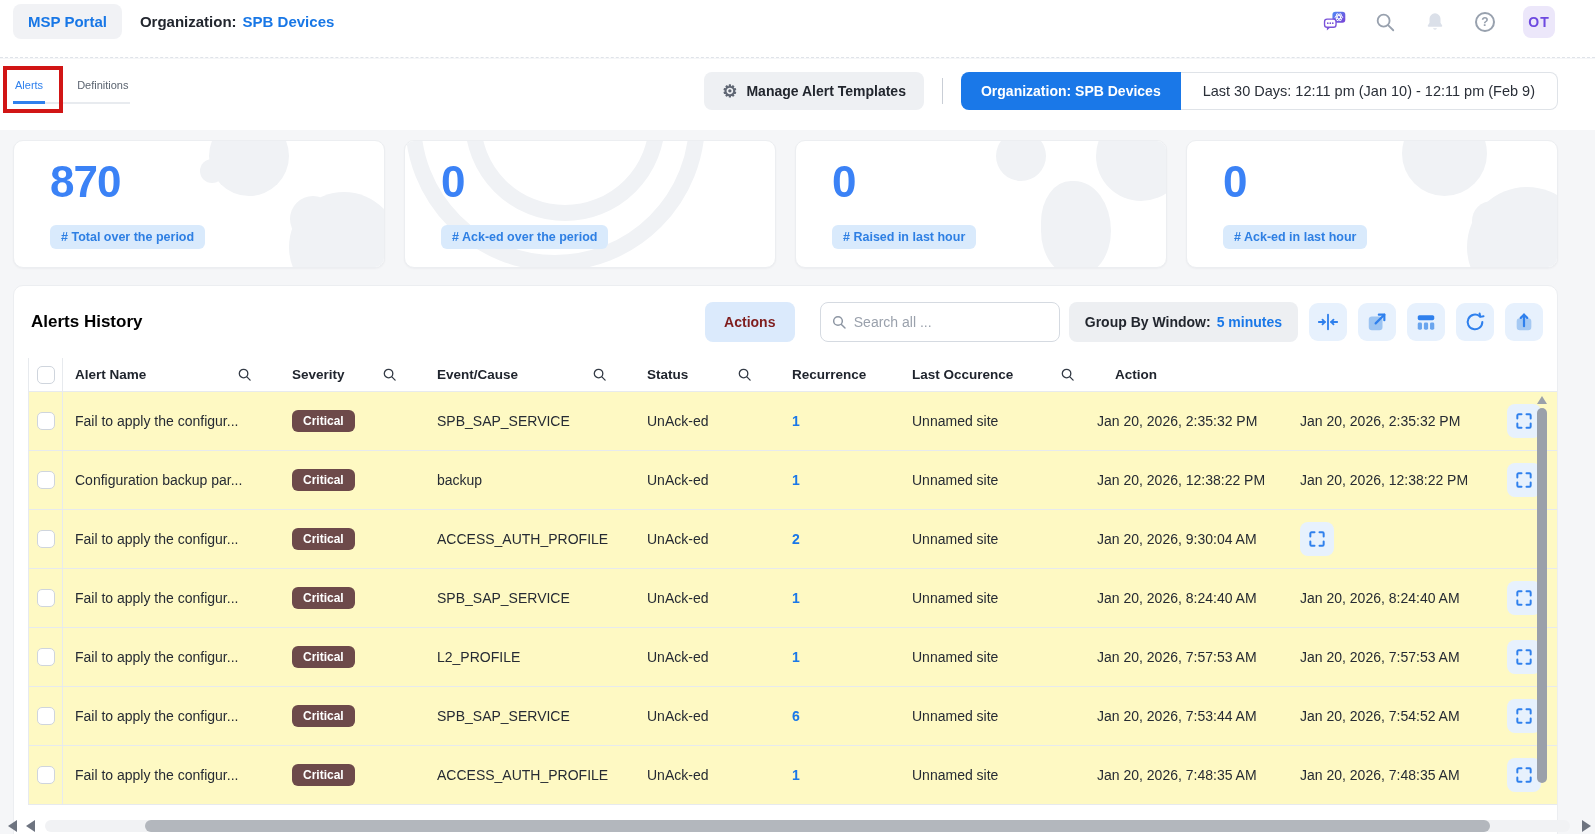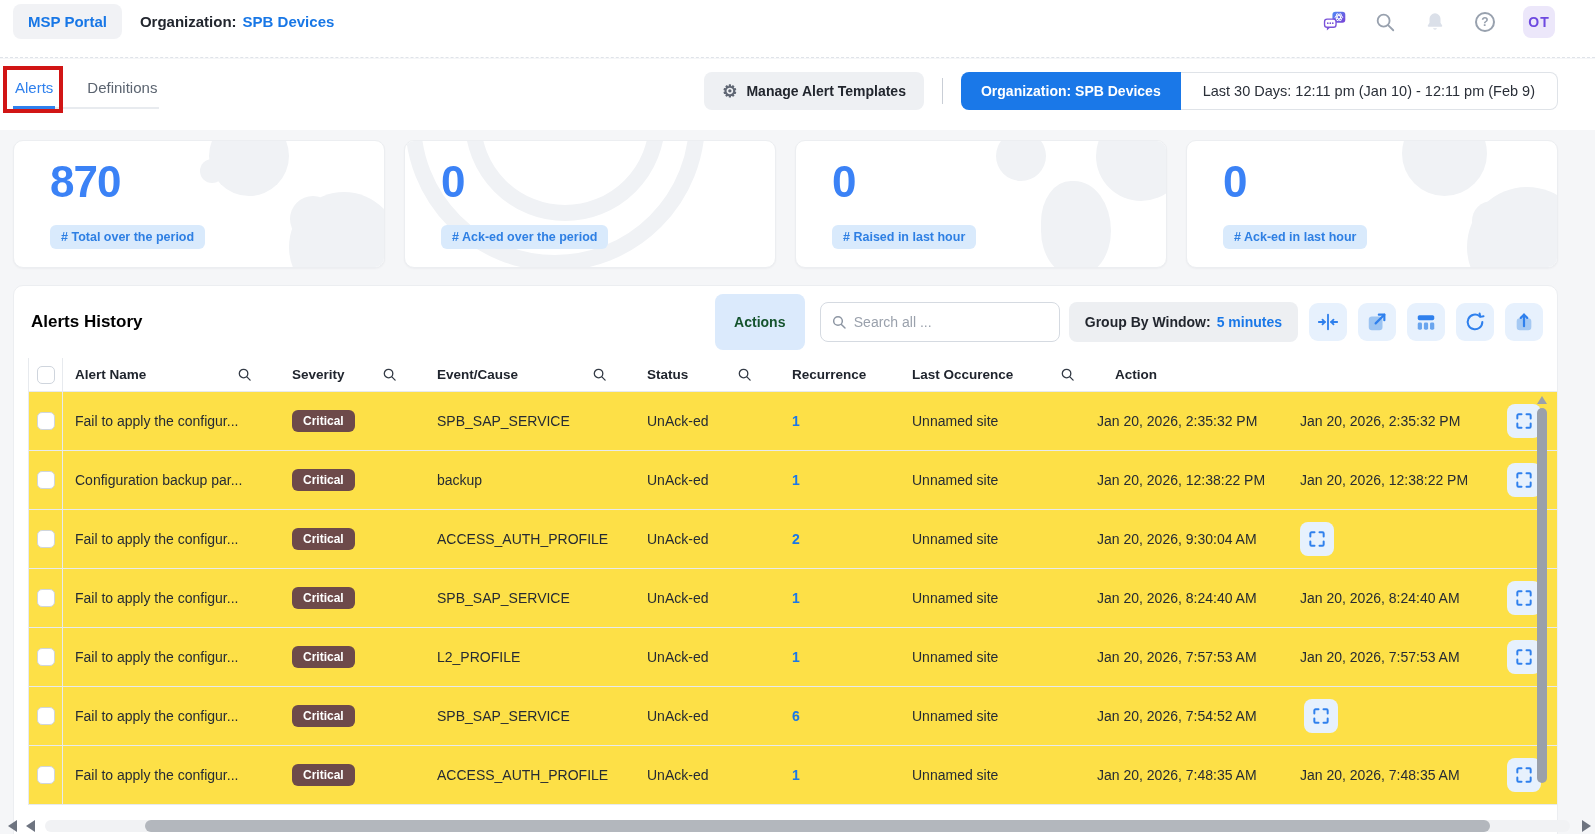--- a/index.html
+++ b/index.html
@@ -28,21 +28,21 @@
     font-size:12px; font-weight:bold; color:#98a1ae;
   }
   .avatar {
     width:32px; height:32px; background:#ece7fa; color:#6d49e0; border-radius:8px;
     display:flex; align-items:center; justify-content:center;
     font-size:14px; font-weight:bold; letter-spacing:1px; cursor:pointer;
   }
   
   .tabbar { position:absolute; top:59px; left:0; width:100%; height:71px; background:#fff; }
   .tabs { position:absolute; left:13px; top:14px; display:flex; gap:30px; border-bottom:2px solid #e8ebef; }
-  .tab { font-size:15px; color:#5b6470; padding:6px 2px 10px 2px; cursor:pointer;text-align:right; }
+  .tab { font-size:11px; color:#5b6470; padding:6px 2px 10px 2px; cursor:pointer;text-align:right; }
   .tab.active { color:#2f80ed; border-bottom:3px solid #2f80ed; margin-bottom:-2px; }
   .annotation-box {
     position:absolute; left:3px; top:66px; width:60px; height:47px;
     border:4px solid #d11515; z-index:6; pointer-events:none;
   }
   .tab-controls { position:absolute; right:37px; top:13px; display:flex; align-items:center; }
   .manage-btn {
     display:flex; align-items:center; gap:9px; background:#eef0f3; border:none;
     border-radius:8px; height:38px; padding:0 18px; font-size:14px; font-weight:bold;
     color:#22262e; cursor:pointer;
@@ -75,22 +75,22 @@
   .deco { position:absolute; background:#f0f2f5; border-radius:50%; }
   .ring { position:absolute; border:16px solid #f0f2f5; background:transparent; border-radius:50%; }
   
   .panel {
     position:absolute; top:285px; left:13px; width:1545px; height:600px;
     background:#fff; border:1px solid #eceef1; border-radius:10px; overflow:hidden;
   }
   .panel-head { display:flex; align-items:center; height:72px; padding:0 14px 0 17px; }
   .panel-title { font-size:17px; font-weight:bold; color:#000000; margin-right:auto; }
   .actions-btn {
-    background:#dbeafc; color:#14532d; font-size:14px; font-weight:bold; border:none;
-    border-radius:8px; width:90px; height:56px; cursor:pointer; margin-right:15px;
+    background:#dbeafc; color:#7f1d1d; font-size:14px; font-weight:bold; border:none;
+    border-radius:8px; width:90px; height:40px; cursor:pointer; margin-right:25px;
   }
   .search-box {
     width:240px; height:40px; border:1px solid #d5dae1; border-radius:8px; background:#fff;
     display:flex; align-items:center; padding:0 10px; gap:7px; margin-right:9px;
   }
   .search-input { border:none; outline:none; font-size:14px; color:#2a2f38; width:100%;
     font-family:"Liberation Sans", sans-serif; }
   .search-input::placeholder { color:#9aa1ac; }
   .groupby {
     height:40px; background:#edeff2; border-radius:8px; display:flex; align-items:center;
@@ -103,21 +103,21 @@
     display:flex; align-items:center; justify-content:center; cursor:pointer; margin-right:11px;
   }
   .icon-btn:last-child { margin-right:0; }
   
   .table { margin-left:14px; border-left:1px solid #e7eaee; position:relative; }
   .thead { display:flex; align-items:center; height:34px; border-bottom:1px solid #e7eaee; }
   .th { display:flex; align-items:center; height:100%; padding-left:12px; overflow:hidden; white-space:nowrap; }
   .th-label { font-size:13.5px; font-weight:bold; color:#20252e; }
   .sort-icon { font-size:14px; color:#3a4150; margin-left:10px; cursor:pointer; }
   .th-search { margin-left:auto; margin-right:28px; display:flex; cursor:pointer; color:#343b46; }
-  .tr { display:flex; align-items:center; height:59px; border-bottom:1px solid #e7eaee; background:#fde047; }
+  .tr { display:flex; align-items:center; height:59px; border-bottom:1px solid #e7eaee; background:#fef9c3; }
   .td { display:flex; align-items:center; height:100%; padding-left:12px; overflow:hidden; white-space:nowrap; font-size:14px; color:#262b33; }
   .w-check  { width:34px; padding-left:0; justify-content:center; border-right:1px solid #e7eaee; }
   .w-name   { width:217px;gap:12px; }
   .w-sev    { width:145px; }
   .w-event  { width:210px; }
   .w-status { width:145px; }
   .w-rec    { width:120px; }
   .w-scope  { width:185px; }
   .w-first  { width:203px; }
   .w-last   { width:207px; }
@@ -590,20 +590,23 @@
             </div>
     <div class="td w-status">
               <span>UnAck-ed</span>
             </div>
     <div class="td w-rec">
               <a class="recurrence-link" href="#">6</a>
             </div>
     <div class="td w-scope">
               <span>Unnamed site</span>
             </div>
+    <div class="td w-first">
+              <span>Jan 20, 2026, 7:53:44 AM</span>
+            </div>
     <div class="td w-last">
               <span>Jan 20, 2026, 7:54:52 AM</span>
             </div>
     <div class="td w-action">
       <button class="action-btn">
         <svg width="20" height="20" viewBox="0 0 24 24" fill="none" stroke="#2f80ed" stroke-width="2.4" stroke-linecap="round">
           <path d="M4 9V5.5A1.5 1.5 0 0 1 5.5 4H9"></path>
           <path d="M15 4h3.5A1.5 1.5 0 0 1 20 5.5V9"></path>
           <path d="M20 15v3.5a1.5 1.5 0 0 1-1.5 1.5H15"></path>
           <path d="M9 20H5.5A1.5 1.5 0 0 1 4 18.5V15"></path>

